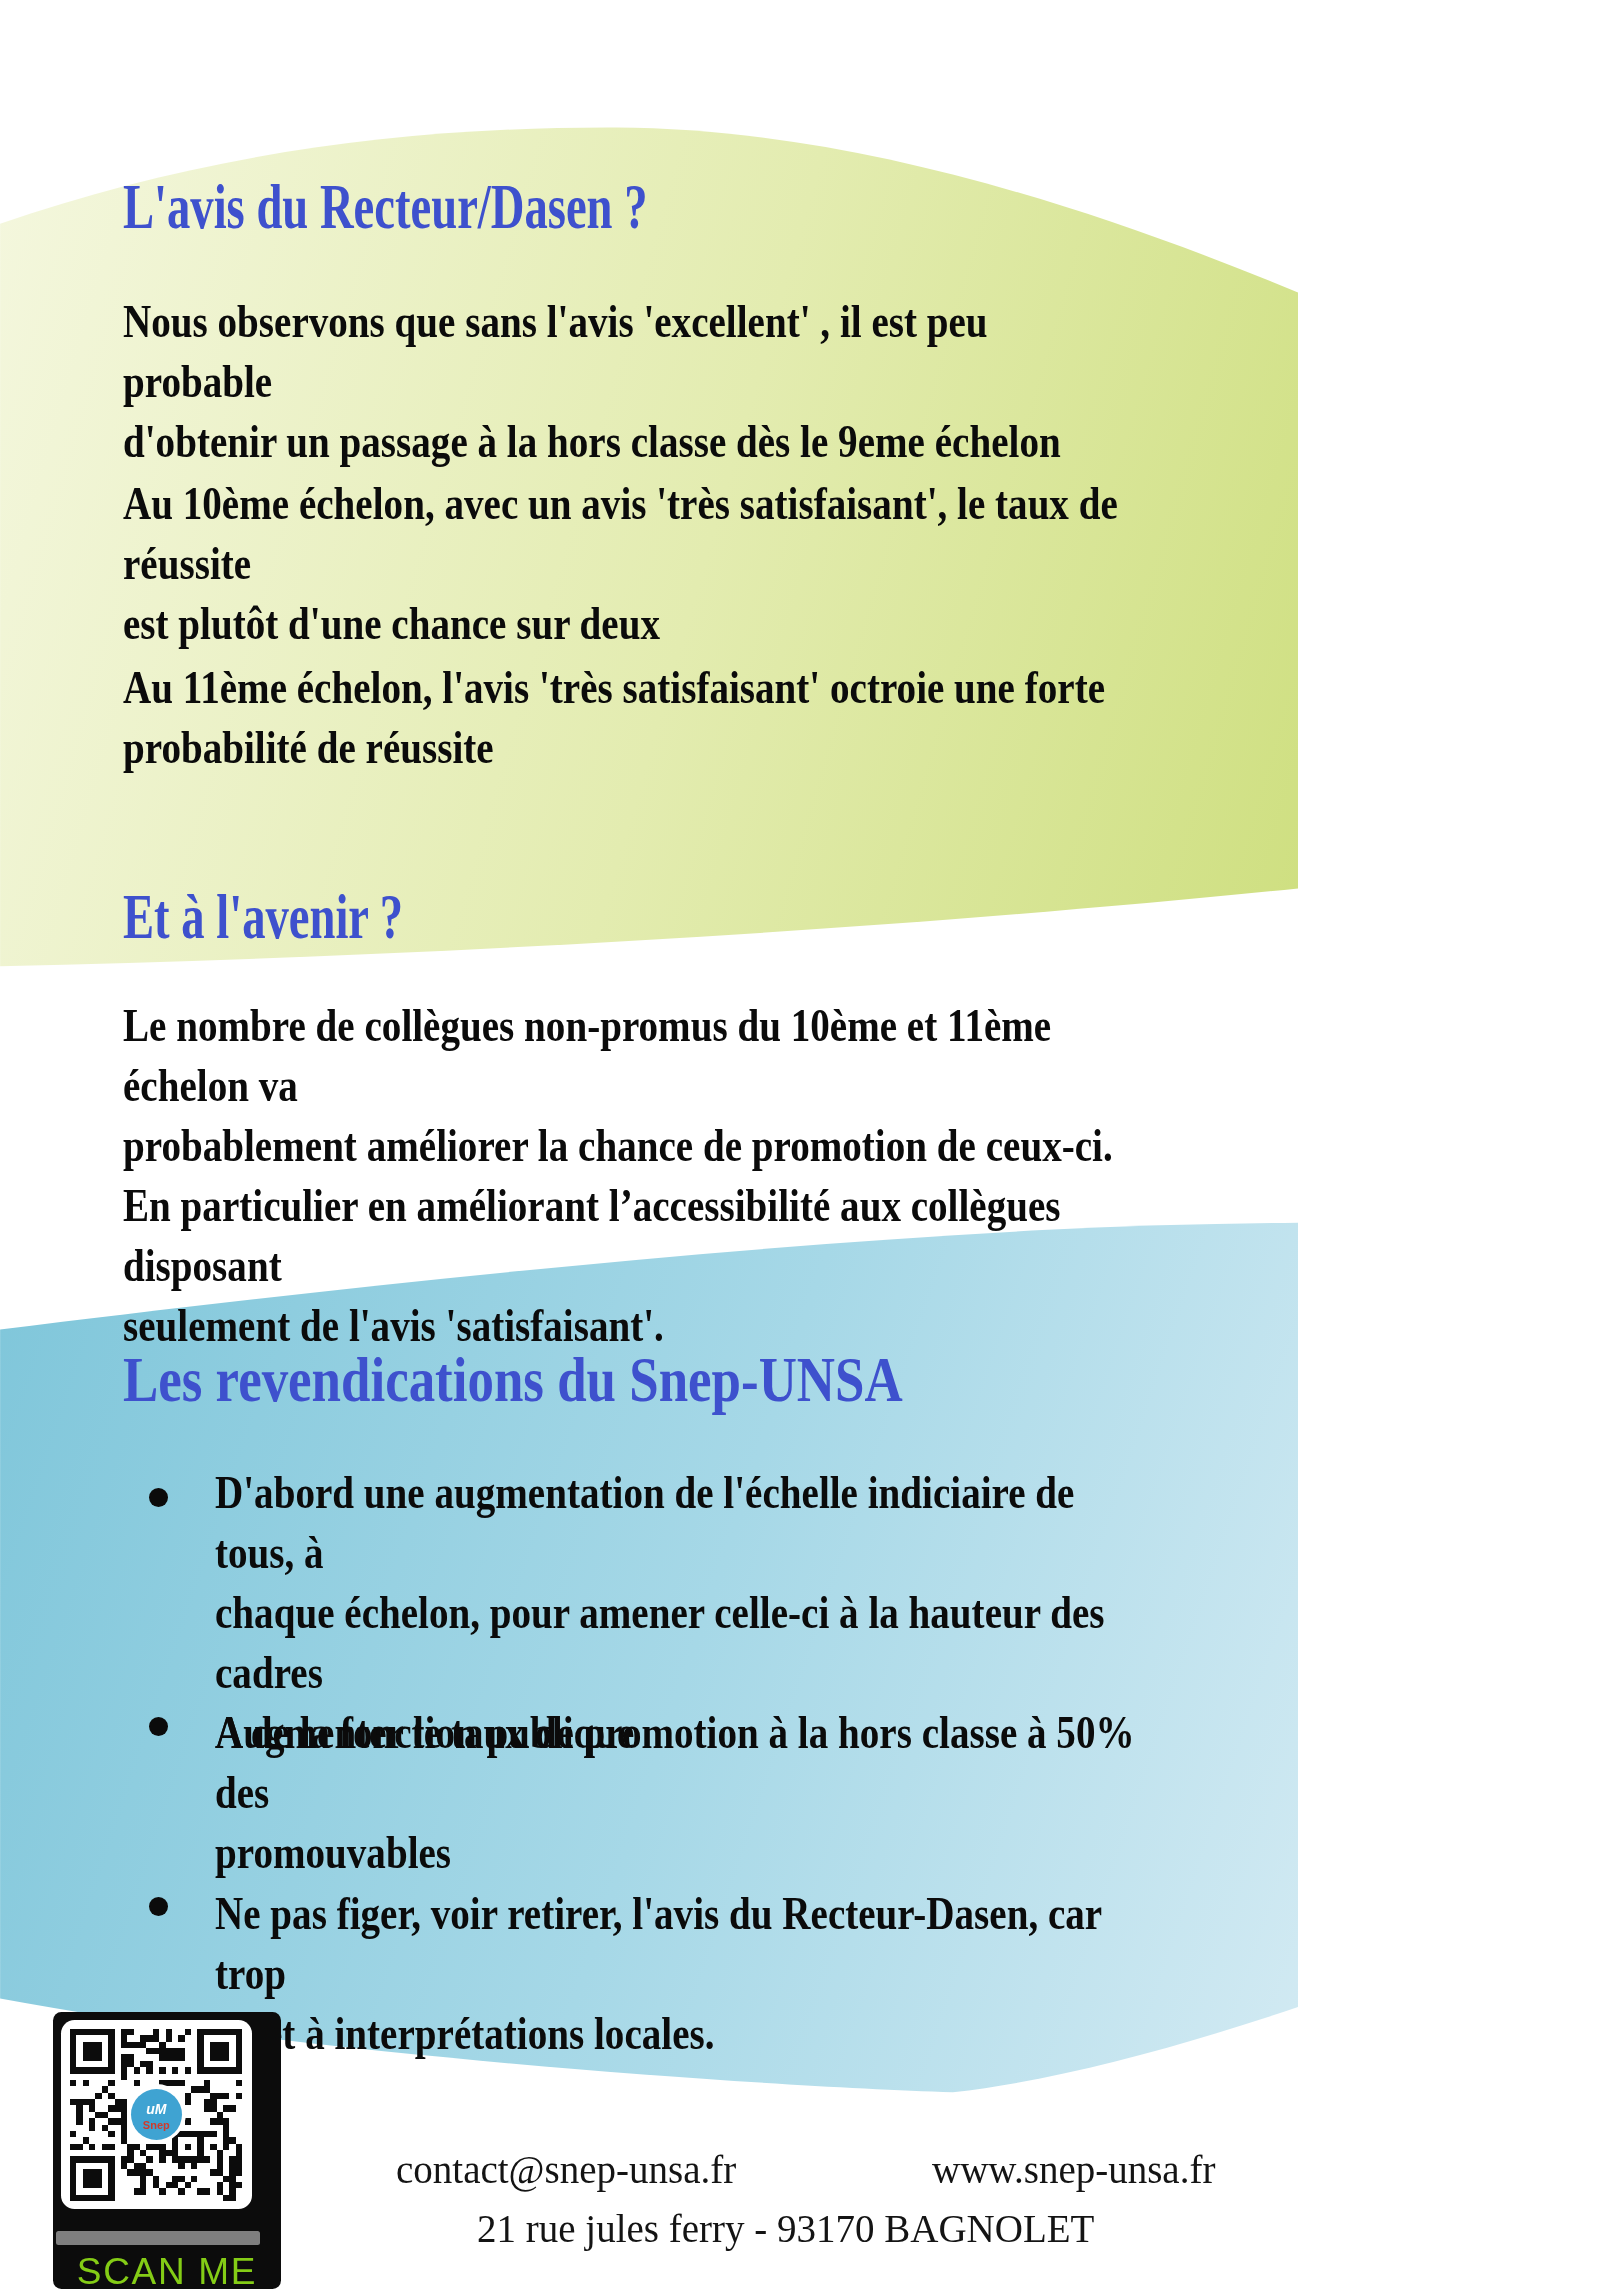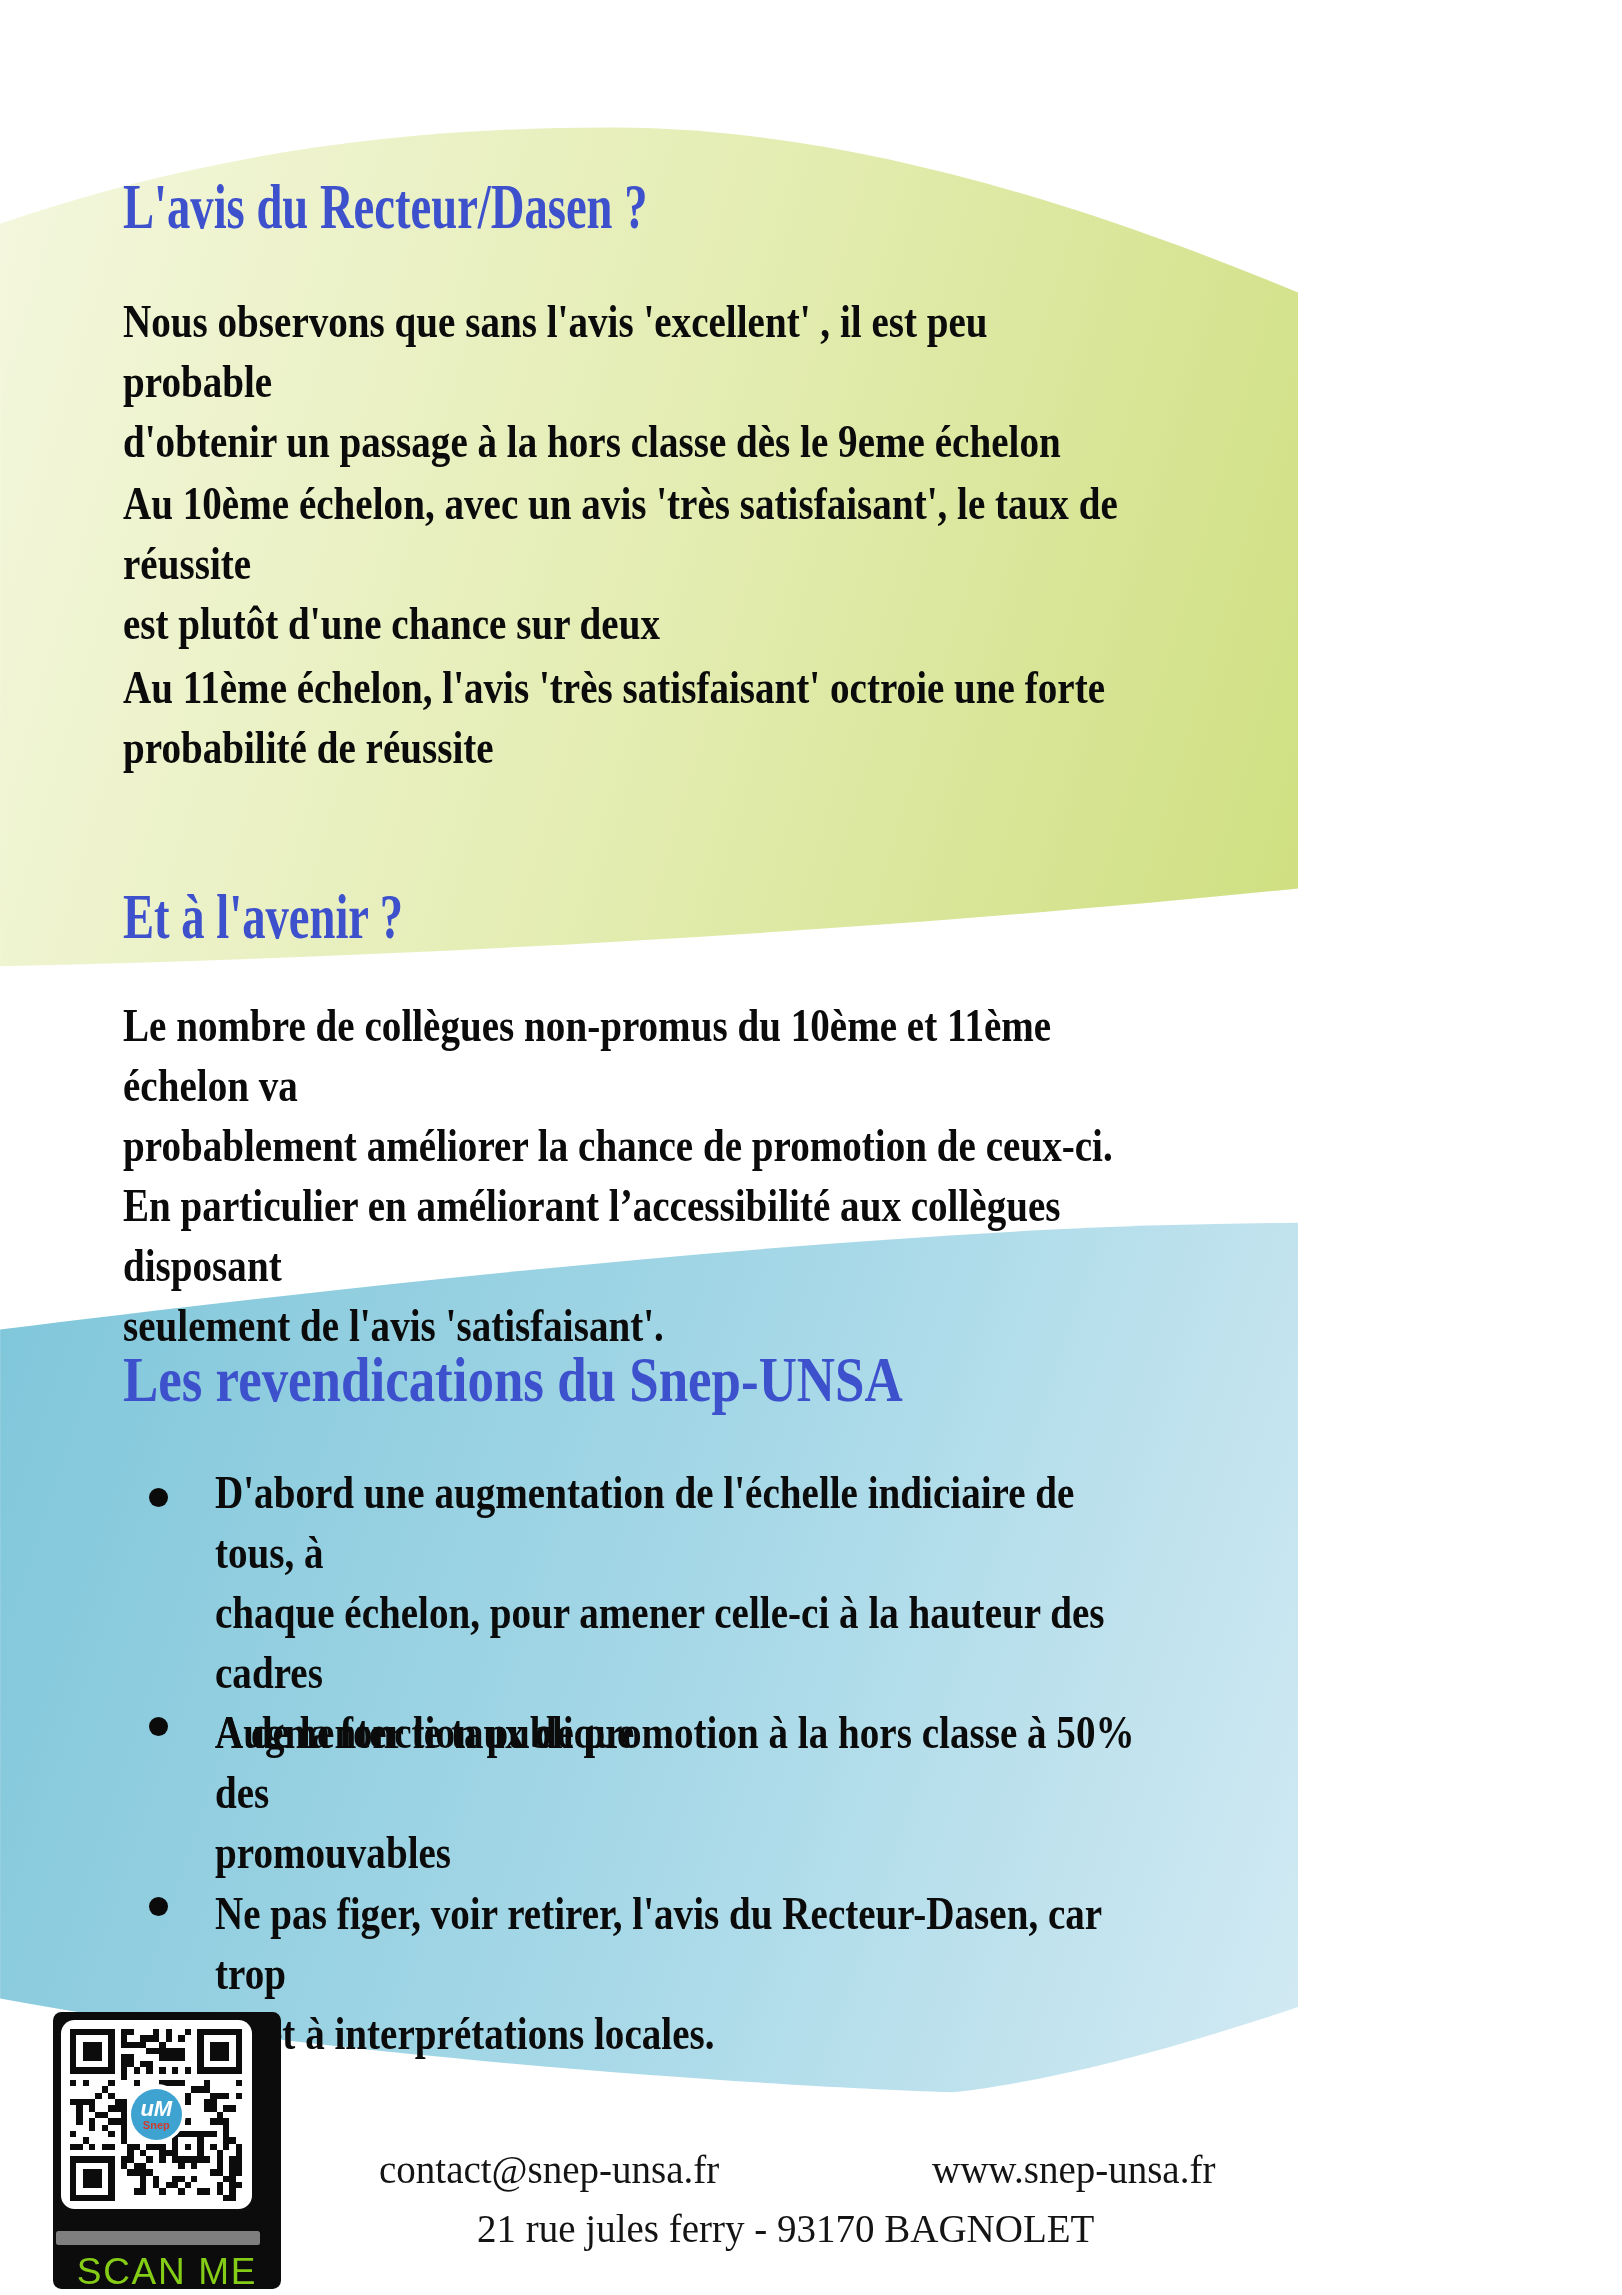--- a/index.html
+++ b/index.html
@@ -16,21 +16,21 @@
               background:var(--ink,#0b0b0b);}
   .foot{position:absolute;font-size:39px;line-height:51px;font-weight:400;color:#141414;white-space:pre;}
   
   .qr-block{position:absolute;left:53px;top:2012px;width:228px;height:277px;background:#0c0c0c;border-radius:8.4px;}
   .qr-panel{position:absolute;left:7.6px;top:8.4px;width:191px;height:189px;background:#ffffff;border-radius:13.5px;}
   .qr-svg{position:absolute;left:9.3px;top:8.4px;width:172px;height:172px;}
   .qr-logo-halo{position:absolute;left:66px;top:64px;width:59px;height:59px;border-radius:50%;background:#ffffff;}
   .qr-logo{position:absolute;left:4.2px;top:4.2px;width:51px;height:51px;border-radius:50%;
            background:var(--logo-blue,#3fa3d2);display:flex;flex-direction:column;align-items:center;justify-content:center;
            font-family:"Liberation Sans","DejaVu Sans",sans-serif;}
-  .qr-logo .big{color:#ffffff;font-weight:700;font-style:italic;font-size:22px;line-height:22px;}
+  .qr-logo .big{color:#ffffff;font-weight:700;font-style:italic;font-size:14px;line-height:22px;}
   .qr-logo .small{color:var(--logo-red,#d03a2b);font-weight:700;font-size:11px;line-height:10px;}
   .qr-bar{position:absolute;left:3.4px;top:219px;width:204px;height:13.5px;background:#7f7f7f;border-radius:2.5px;}
   .qr-label{position:absolute;left:0;top:239px;width:100%;text-align:center;color:#84cc16;
             font-family:"Liberation Sans","DejaVu Sans",sans-serif;font-size:37px;letter-spacing:1.7px;}
 </style>
 </head>
 <body>
 
 <div class="page">
 
@@ -274,18 +274,18 @@
         <div class="qr-logo">
           <span class="big">uM</span>
           <span class="small">Snep</span>
         </div>
       </div>
     </div>
     <div class="qr-bar"></div>
     <div class="qr-label">SCAN ME</div>
   </div>
 
-  <div class="foot" style="left:379px;top:2144px">contact@snep-unsa.fr</div>
+  <div class="foot" style="left:396px;top:2144px">contact@snep-unsa.fr</div>
   <div class="foot" style="left:932px;top:2144px">www.snep-unsa.fr</div>
   <div class="foot" style="left:477px;top:2203px">21 rue jules ferry - 93170 BAGNOLET</div>
 
 </div>
 
 
 </body></html>

